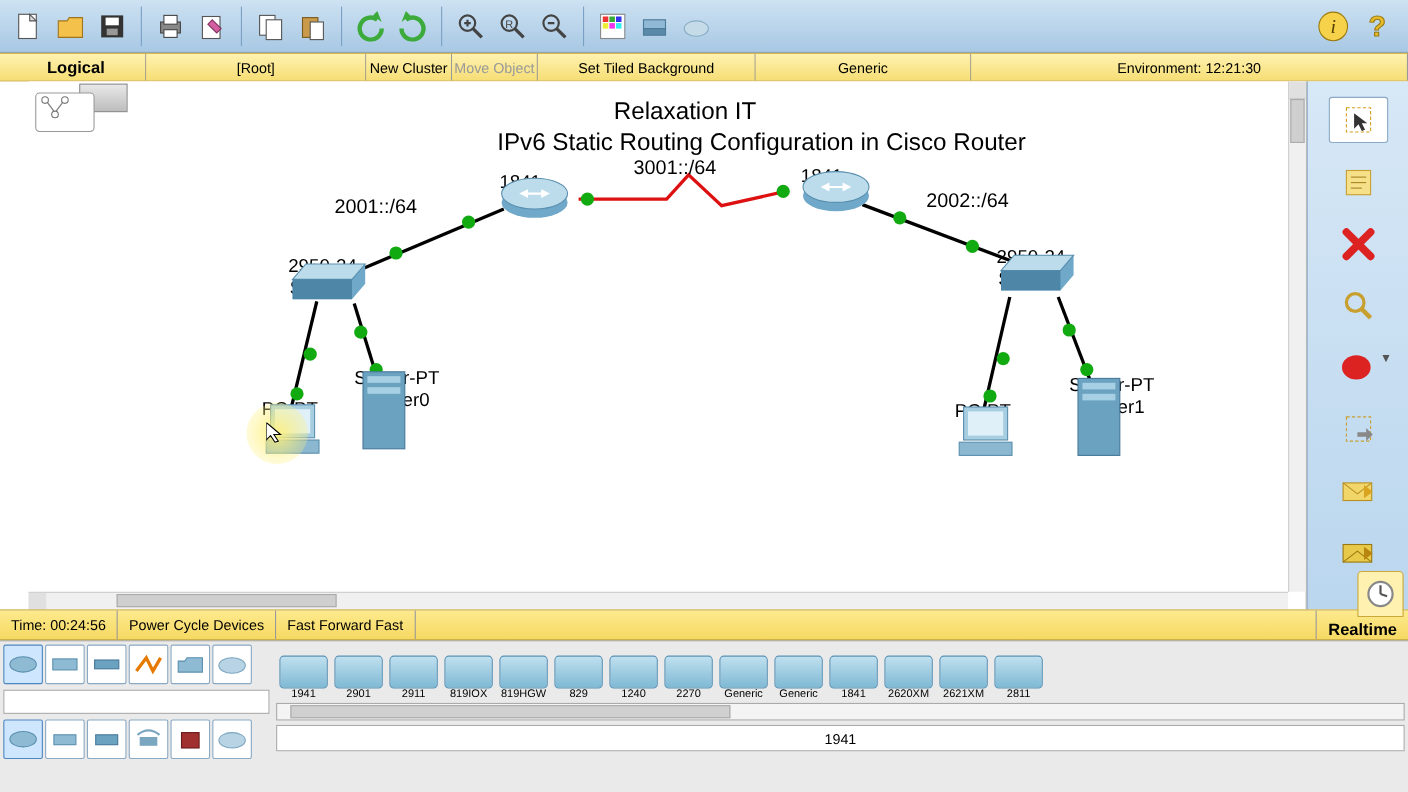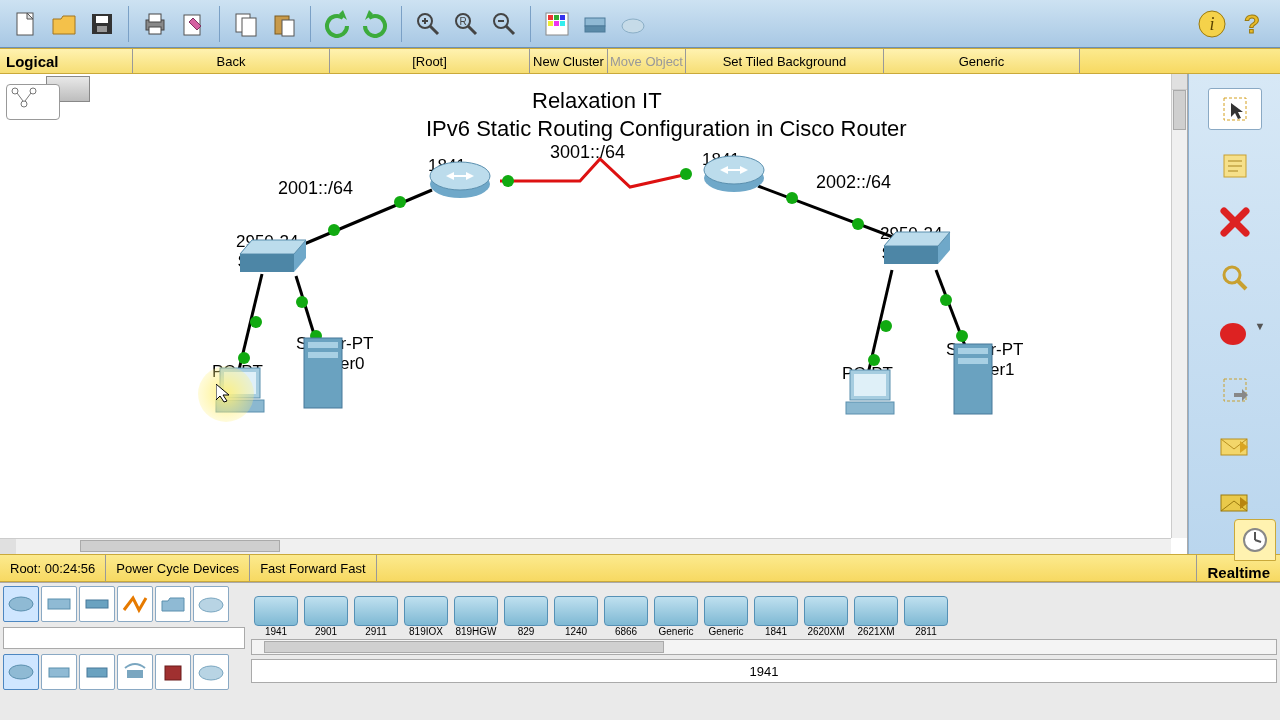--- a/index.html
+++ b/index.html
@@ -26,31 +26,31 @@
     height: 26px;
     background: linear-gradient(#fcea8e,#f7d962);
     border-top: 1px solid #caa93a;
     border-bottom: 1px solid #caa93a;
     display: flex;
     align-items: stretch;
     font-size: 13px;
   }
   .ribbon-cell { border-right: 1px solid #999; display: flex; align-items: center; justify-content: center; background: linear-gradient(#fff2b0,#f6de75); }
   .ribbon-btn { cursor: pointer; }
-  .ribbon-cell.logical { width: 133px; font-weight: bold; justify-content: flex-start; padding-left: 6px; font-size: 15px; }
+  .ribbon-cell.logical { width: 133px; font-weight: bold; justify-content: center; padding-left: 6px; font-size: 15px; }
   .ribbon-cell.back { width: 197px; }
   .ribbon-cell.root { width: 200px; }
   .ribbon-cell.nc { width: 78px; }
   .ribbon-cell.mo { width: 78px; color: #999; }
   .ribbon-cell.tbg { width: 198px; }
   .ribbon-cell.vp { width: 196px; }
   .ribbon-cell.env { flex: 1; }
 
   
-  .main-row { display: flex; height: 480px; }
+  .main-row { display: flex; height: 480px; padding-left: 26px; }
   .workspace-wrap { flex: 1; position: relative; background: #fff; border-right: 1px solid #aaa; }
   .right-tools {
     width: 92px;
     background: linear-gradient(#d7e8f6,#bad6ee);
     display: flex; flex-direction: column; align-items: center;
     gap: 16px; padding-top: 14px;
     border-left: 1px solid #8fb0cf;
   }
   .rt-btn { width: 42px; height: 40px; display:flex; align-items:center; justify-content:center; cursor:pointer; position: relative; }
   .rt-slot { width: 54px; height: 42px; background:#fff; border:1px solid #8aa9c4; border-radius:3px; display:flex;align-items:center;justify-content:center; }
@@ -238,37 +238,37 @@
           <text x="15" y="24" font-size="26" text-anchor="middle" fill="#e8bb2a" stroke="#9a7a10" stroke-width="1" font-weight="bold">?</text>
         </svg>
       </div>
   </div>
 </div>
 
 <div class="ribbon">
   <div class="ribbon-cell logical">
       <span>Logical</span>
     </div>
-  <div class="ribbon-cell back ribbon-btn">
-      <span>Back</span>
-    </div>
   <div class="ribbon-cell root">
       <span>[Root]</span>
     </div>
   <div class="ribbon-cell nc ribbon-btn">
       <span>New Cluster</span>
     </div>
   <div class="ribbon-cell mo">
       <span>Move Object</span>
     </div>
   <div class="ribbon-cell tbg ribbon-btn">
       <span>Set Tiled Background</span>
     </div>
   <div class="ribbon-cell vp ribbon-btn">
       <span>Generic</span>
+    </div>
+  <div class="ribbon-cell env">
+      <span>Environment: 12:21:30</span>
     </div>
 </div>
 
 <div class="main-row">
   <div class="workspace-wrap">
     <div class="canvas">
 
       <svg width="1172" height="464">
 
         <polyline points="500,107 580,107 600,85 630,113 688,100" fill="none" stroke="#d11" stroke-width="3"></polyline>
@@ -456,21 +456,21 @@
           <rect x="3" y="6" width="26" height="16" fill="#e9c94a" stroke="#9a7a10"></rect>
           <polyline points="3,22 16,12 29,22" fill="none" stroke="#9a7a10"></polyline>
           <polygon points="22,8 30,14 22,20" fill="#b88510"></polygon>
         </svg>
       </div>
   </div>
 </div>
 
 <div class="time-bar" style="position:relative;">
   <div class="time-cell">
-      <span>Root: 00:24:56</span>
+      <span>Time: 00:24:56</span>
     </div>
   <div class="time-cell">
       <span>Power Cycle Devices</span>
     </div>
   <div class="time-cell">
       <span>Fast Forward Fast</span>
     </div>
   <div class="time-cell rt" style="position:relative;align-items:flex-end;">
     <div class="clock-badge">
         <svg width="28" height="28">
@@ -577,21 +577,21 @@
         <div class="dev-item">
           <div class="ic"></div>
           <span>829</span>
         </div>
         <div class="dev-item">
           <div class="ic"></div>
           <span>1240</span>
         </div>
         <div class="dev-item">
           <div class="ic"></div>
-          <span>6866</span>
+          <span>2270</span>
         </div>
         <div class="dev-item">
           <div class="ic"></div>
           <span>Generic</span>
         </div>
         <div class="dev-item">
           <div class="ic"></div>
           <span>Generic</span>
         </div>
         <div class="dev-item">

